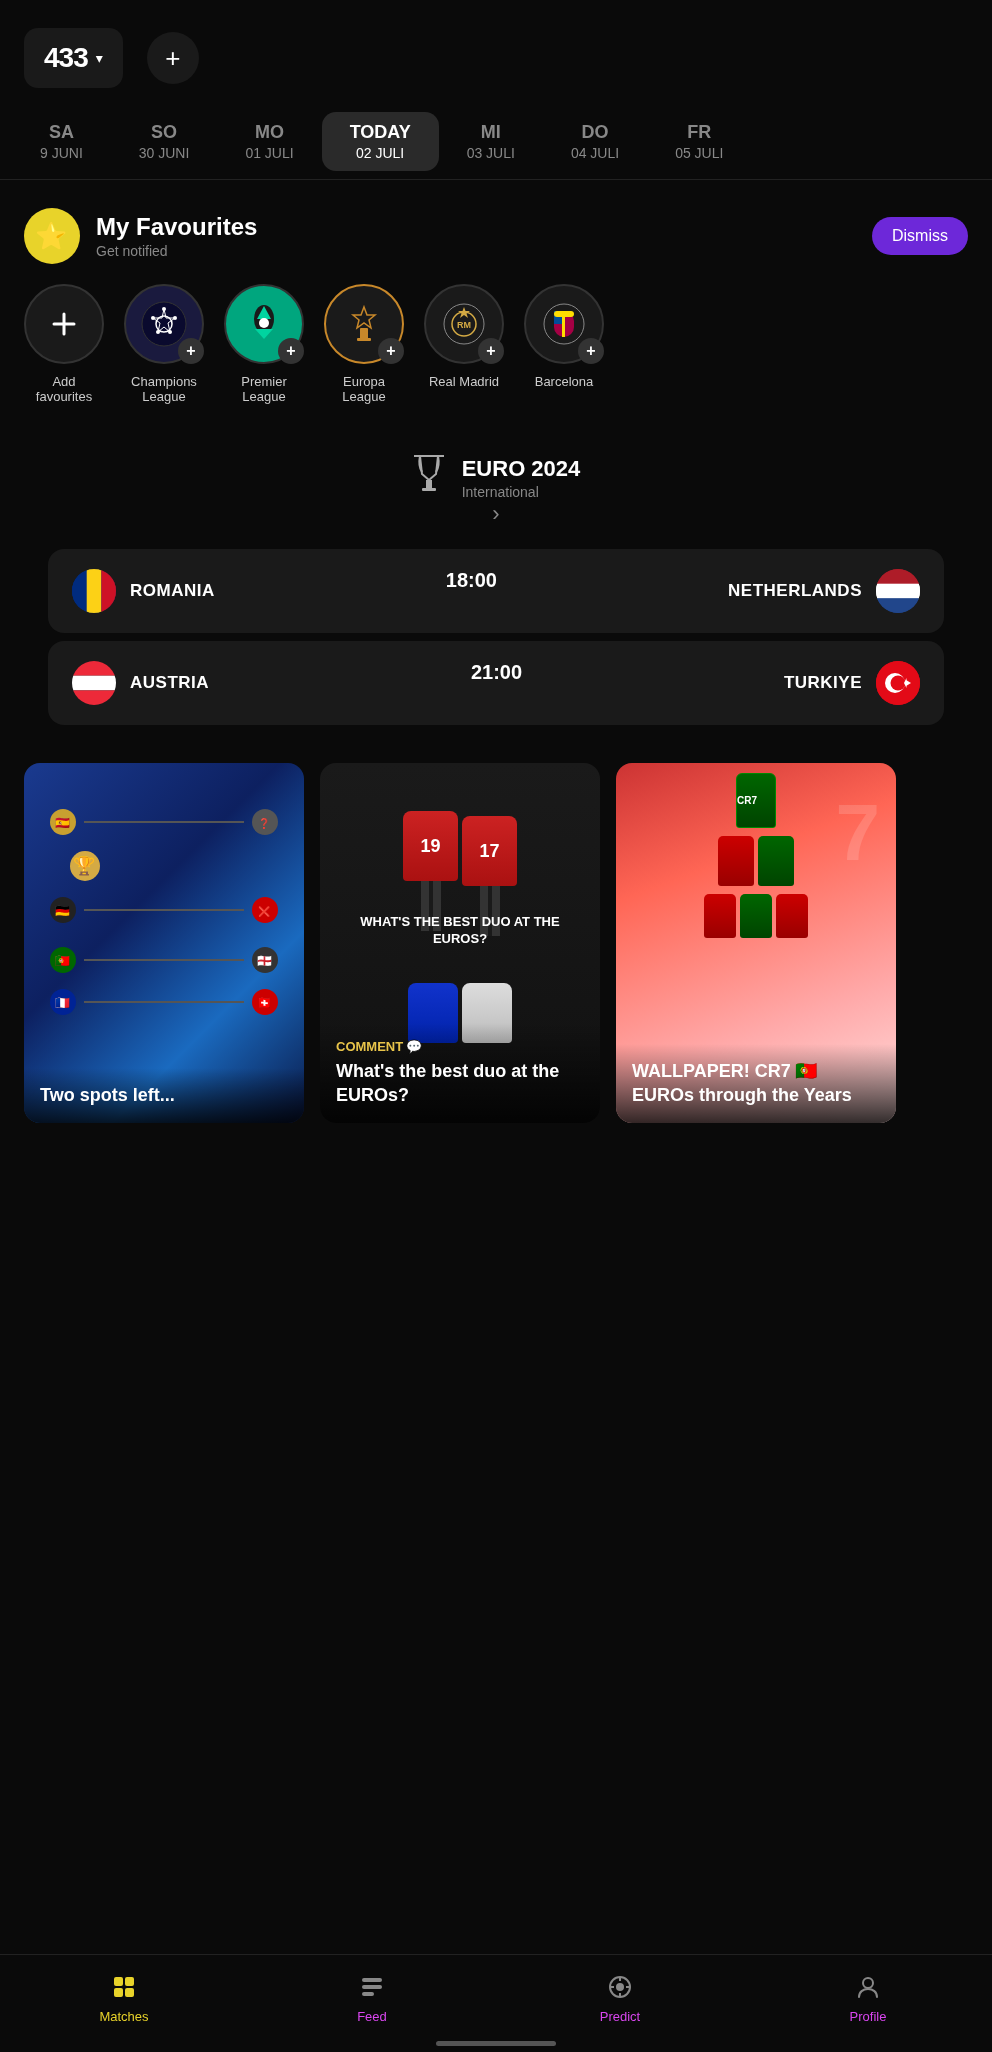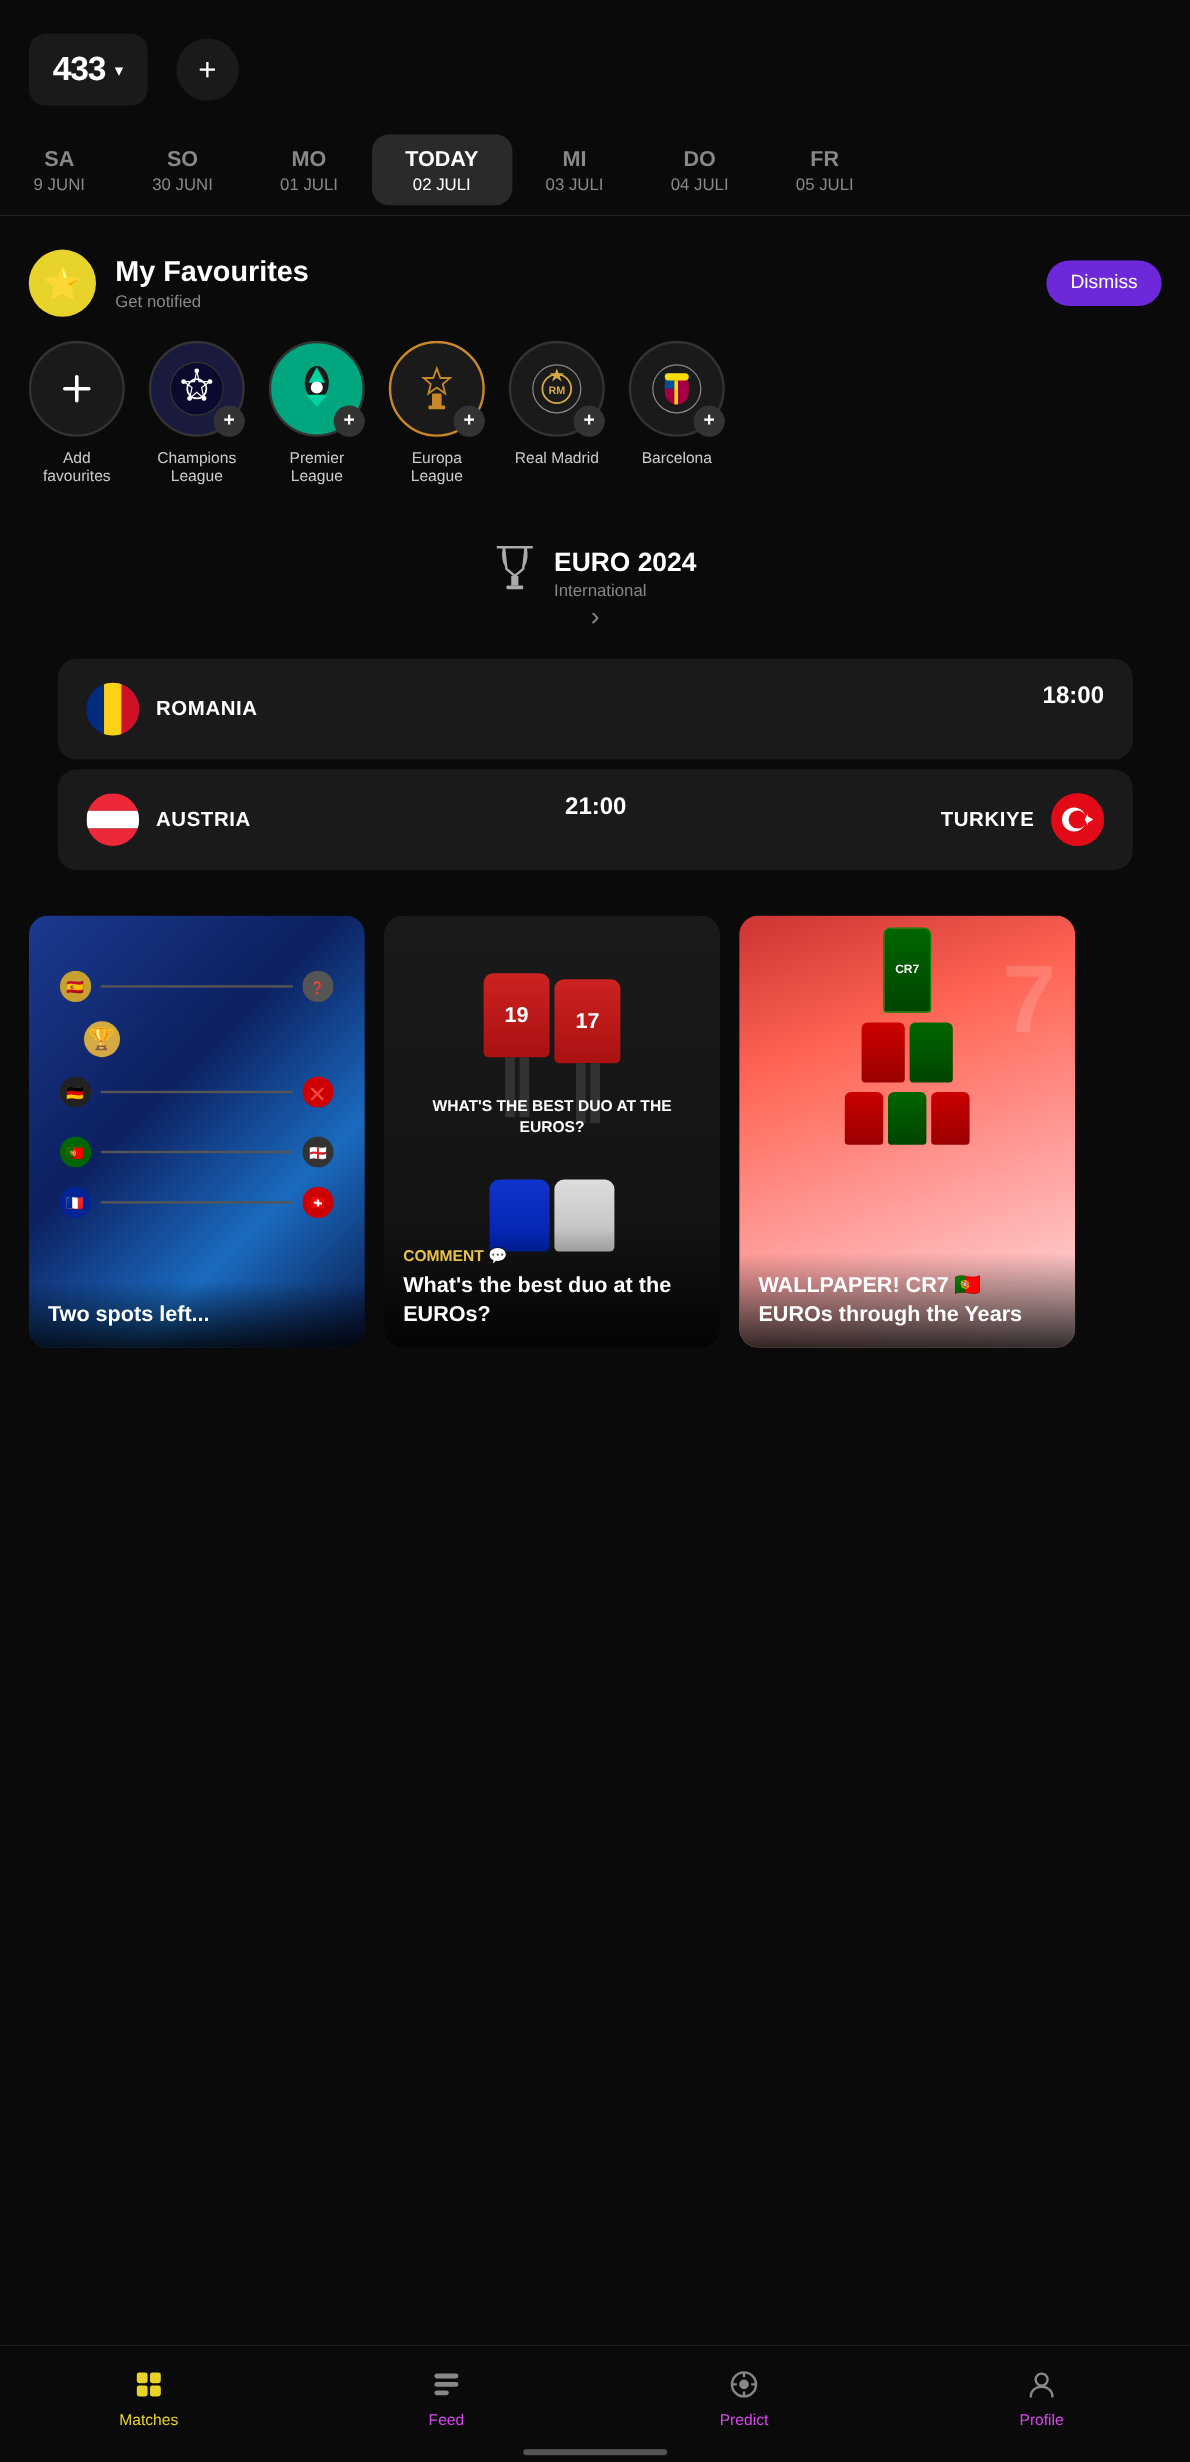--- a/index.html
+++ b/index.html
@@ -52,21 +52,21 @@
       justify-content: center;
       cursor: pointer;
       color: #fff;
       font-size: 26px;
     }
 
     
     .date-nav {
       display: flex;
       overflow-x: auto;
-      padding: 8px 0;
+      padding: 8px 12px;
       border-bottom: 1px solid #222;
       scrollbar-width: none;
     }
     .date-nav::-webkit-scrollbar { display: none; }
     .date-item {
       display: flex;
       flex-direction: column;
       align-items: center;
       padding: 10px 28px;
       cursor: pointer;
@@ -552,20 +552,30 @@
               <rect x="0" y="0" width="44" height="44" fill="none"></rect>
               <rect x="0" y="0" width="14.7" height="44" fill="#002B7F"></rect>
               <rect x="14.7" y="0" width="14.7" height="44" fill="#FCD116"></rect>
               <rect x="29.4" y="0" width="14.7" height="44" fill="#CE1126"></rect>
               <circle cx="22" cy="22" r="22" fill="none" stroke="#0a0a0a" stroke-width="0"></circle>
             </svg>
           </div>
           <span class="team-name">ROMANIA</span>
         </div>
         <span class="match-time">18:00</span>
+        <div class="team-right">
+          <span class="team-name">NETHERLANDS</span>
+          <div class="team-flag flag-netherlands" style="border-radius:50%; overflow:hidden; width:44px; height:44px;">
+            <svg width="44" height="44" viewBox="0 0 44 44">
+              <rect x="0" y="0" width="44" height="14.7" fill="#AE1C28"></rect>
+              <rect x="0" y="14.7" width="44" height="14.7" fill="#fff"></rect>
+              <rect x="0" y="29.4" width="44" height="14.7" fill="#21468B"></rect>
+            </svg>
+          </div>
+        </div>
       </div>
 
       <div class="match-card">
         <div class="team-left">
           <div class="team-flag" style="border-radius:50%; overflow:hidden; width:44px; height:44px;">
             <svg width="44" height="44" viewBox="0 0 44 44">
               <rect x="0" y="0" width="44" height="14.7" fill="#ED2939"></rect>
               <rect x="0" y="14.7" width="44" height="14.7" fill="#fff"></rect>
               <rect x="0" y="29.4" width="44" height="14.7" fill="#ED2939"></rect>
             </svg>
@@ -695,21 +705,21 @@
       </div>
 
       <div class="news-card">
         <div class="news-card-bg" style="height:100%; background: linear-gradient(160deg, #cc3333 0%, #ff6655 30%, #ffaaaa 70%, #ffe0e0 100%);">
 
           <div style="position:absolute; top:0; left:0; right:0; bottom:0; overflow:hidden;">
 
             <div style="position:absolute; top:10px; left:50%; transform:translateX(-50%); display:flex; flex-direction:column; align-items:center; gap:4px;">
 
               <div style="display:flex; gap:-4px;">
-                <div style="width:40px; height:71px; background:linear-gradient(180deg, #006600 0%, #004400 100%); border-radius:6px 6px 3px 3px; border:1px solid #008800; display:flex; align-items:center; justify-content:center;">
+                <div style="width:40px; height:55px; background:linear-gradient(180deg, #006600 0%, #004400 100%); border-radius:6px 6px 3px 3px; border:1px solid #008800; display:flex; align-items:center; ">
                   <span style="color:#fff; font-size:10px; font-weight:bold;">CR7</span>
                 </div>
               </div>
               <div style="display:flex; gap:4px; margin-top:4px;">
                 <div style="width:36px; height:50px; background:linear-gradient(180deg, #cc0000 0%, #990000 100%); border-radius:5px 5px 3px 3px;"></div>
                 <div style="width:36px; height:50px; background:linear-gradient(180deg, #006600 0%, #004400 100%); border-radius:5px 5px 3px 3px;"></div>
               </div>
               <div style="display:flex; gap:4px; margin-top:4px;">
                 <div style="width:32px; height:44px; background:linear-gradient(180deg, #cc0000 0%, #990000 100%); border-radius:5px 5px 3px 3px;"></div>
                 <div style="width:32px; height:44px; background:linear-gradient(180deg, #006600 0%, #004400 100%); border-radius:5px 5px 3px 3px;"></div>

